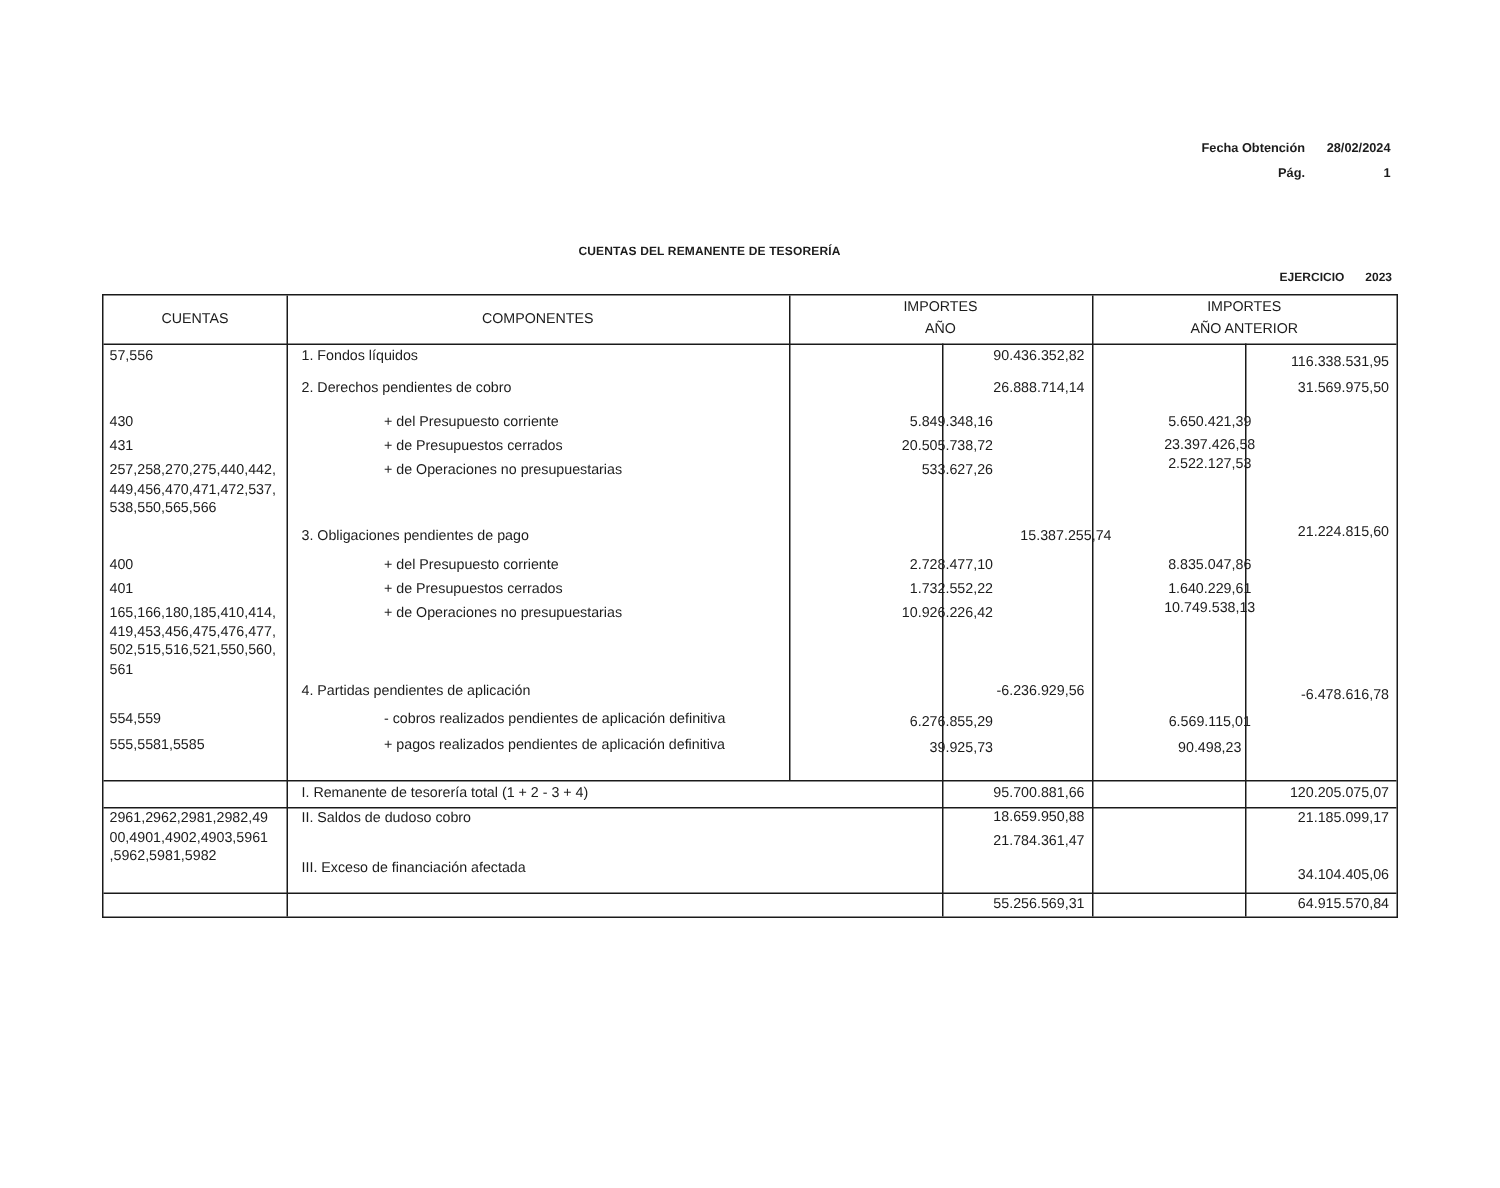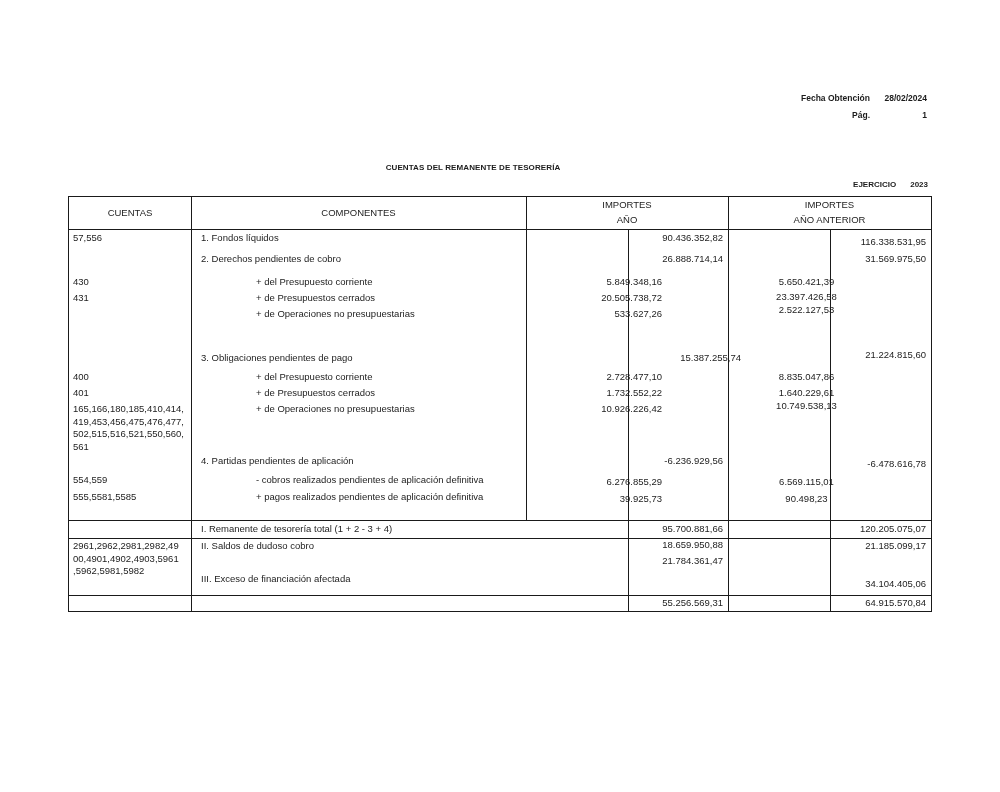--- a/index.html
+++ b/index.html
@@ -78,20 +78,23 @@
     <div class="t cu" style="top:79px;">430</div>
     <div class="t sl" style="top:79px;">+ del Presupuesto corriente</div>
     <div class="t n-ad" style="top:79px;">5.849.348,16</div>
     <div class="t n-nd" style="top:79px;">5.650.421,39</div>
 
     <div class="t cu" style="top:95px;">431</div>
     <div class="t sl" style="top:95px;">+ de Presupuestos cerrados</div>
     <div class="t n-ad" style="top:95px;">20.505.738,72</div>
     <div class="t n-nd" style="top:94px;">23.397.426,58</div>
 
+    <div class="t cu" style="top:111px;">257,258,270,275,440,442,
+449,456,470,471,472,537,
+538,550,565,566</div>
     <div class="t sl" style="top:111px;">+ de Operaciones no presupuestarias</div>
     <div class="t n-ad" style="top:111px;">533.627,26</div>
     <div class="t n-nd" style="top:107px;">2.522.127,53</div>
 
     <div class="t lb" style="top:155px;">3. Obligaciones pendientes de pago</div>
     <div class="t n-at" style="top:155px;margin-left:18px;">15.387.255,74</div>
     <div class="t n-nt" style="top:152px;">21.224.815,60</div>
 
     <div class="t cu" style="top:174px;">400</div>
     <div class="t sl" style="top:174px;">+ del Presupuesto corriente</div>

